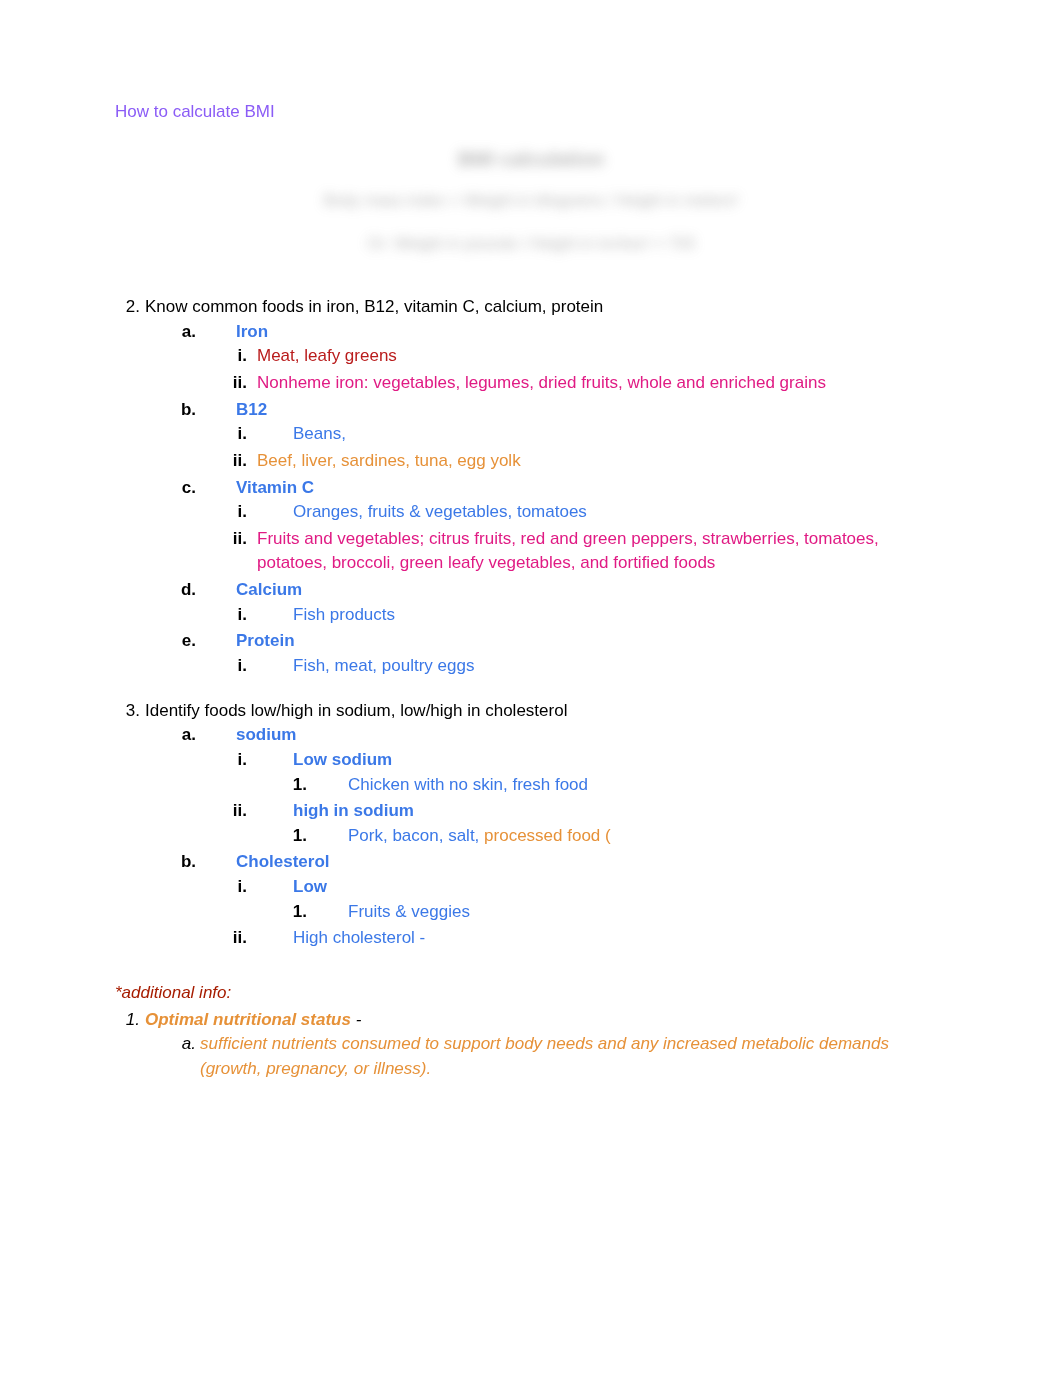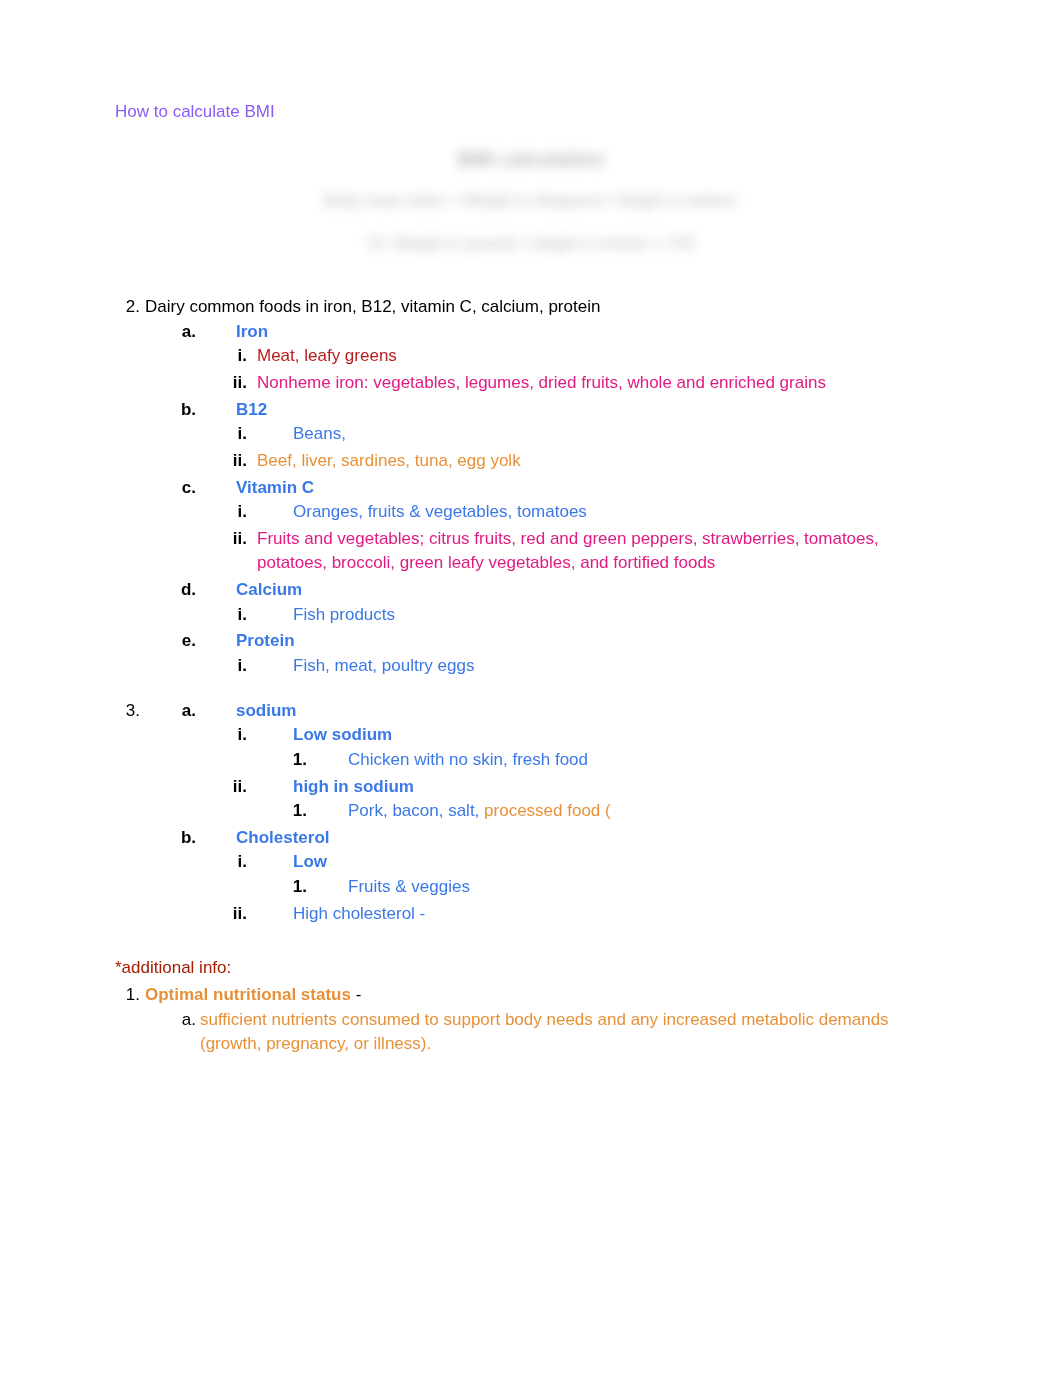--- a/index.html
+++ b/index.html
@@ -112,20 +112,21 @@
     }
     .subnum-marker {
       position: absolute;
       left: -30px;
       width: 25px;
       text-align: right;
       font-weight: bold;
     }
     .additional-section {
       margin-top: 30px;
+      font-style: italic;
     }
     .continuation {
       padding-left: 0;
     }
     ol.add-list {
       list-style: none;
       padding-left: 30px;
       margin-top: 2px;
     }
     ol.add-list > li {
@@ -152,21 +153,21 @@
 
 <div class="blurred-section">
   <div class="blurred-line1">BMI calculation</div>
   <div class="blurred-line2">Body mass index = Weight in kilograms / Height in meters²</div>
   <div>Or: Weight in pounds / Height in inches² × 703</div>
 </div>
 
 <ol class="main-list">
   <li>
     <span class="num-marker">2.</span>
-    <span>Dairy common foods in iron, B12, vitamin C, calcium, protein</span>
+    <span>Know common foods in iron, B12, vitamin C, calcium, protein</span>
     <ol class="sub-alpha">
       <li>
         <span class="alpha-marker">a.</span>
         <span class="blue bold">Iron</span>
         <ol class="sub-roman">
           <li>
             <span class="roman-marker">i.</span>
             <span class="green">Meat, leafy greens</span>
           </li>
           <li>
@@ -223,20 +224,21 @@
           </li>
         </ol>
       </li>
     </ol>
   </li>
 </ol>
 
 <ol class="main-list" style="margin-top:20px;">
   <li>
     <span class="num-marker">3.</span>
+    <span>Identify foods low/high in sodium, low/high in cholesterol</span>
     <ol class="sub-alpha">
       <li>
         <span class="alpha-marker">a.</span>
         <span class="blue bold">sodium</span>
         <ol class="sub-roman">
           <li>
             <span class="roman-marker">i.</span>
             <span class="blue bold">Low sodium</span>
             <ol class="sub-num">
               <li>

